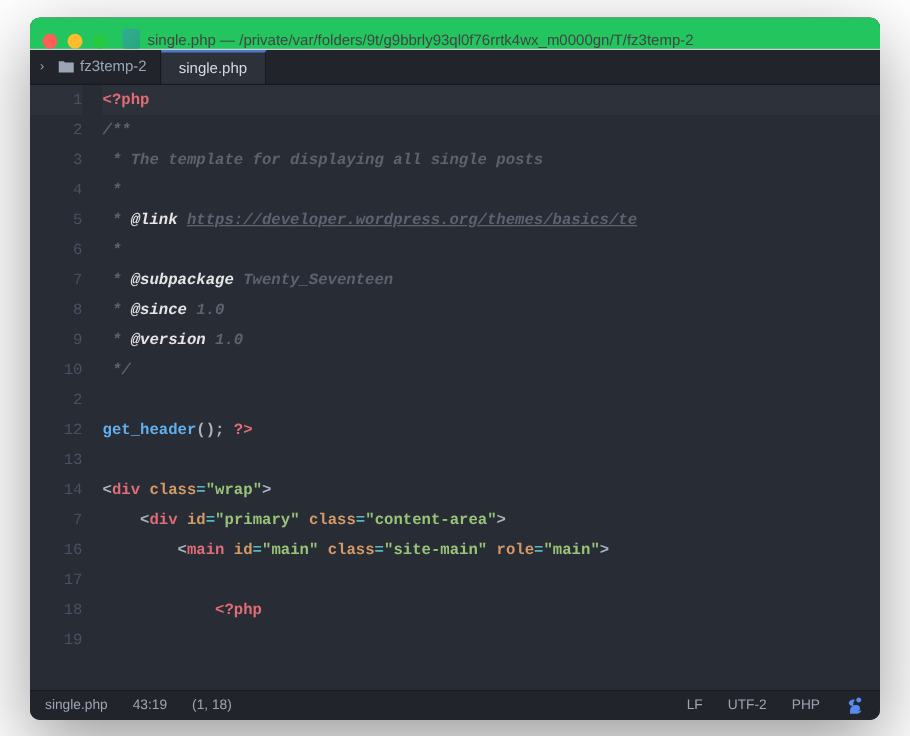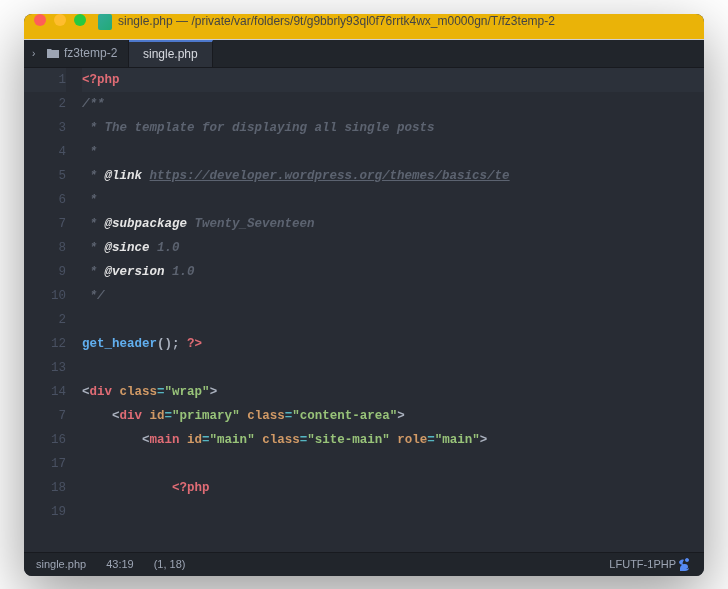--- a/index.html
+++ b/index.html
@@ -16,23 +16,23 @@
   height: 562px;
   background: #282c34;
   border-radius: 8px;
   box-shadow: 0 20px 60px rgba(0,0,0,0.4);
   overflow: hidden;
   display: flex;
   flex-direction: column;
 }
 .titlebar {
   height: 26px;
-  background: #eab308;
-  display: flex;
-  align-items: flex-start;
+  background: #22c55e;
+  display: flex;
+  align-items: flex-end;
   padding: 0 10px;
   border-bottom: 1px solid #d0d0d0;
   flex-shrink: 0;
 }
 .traffic-lights {
   display: flex;
   gap: 8px;
   margin-right: 12px;
 }
 .traffic-light {
@@ -139,21 +139,21 @@
   border-top: 1px solid #181a1f;
   display: flex;
   align-items: center;
   color: #9da5b4;
   font-size: 11px;
   padding: 0 12px;
   flex-shrink: 0;
   gap: 20px;
 }
 .status-left { display: flex; gap: 20px; flex: 1; }
-.status-right { display: flex; align-items: center; }
+.status-right { display: flex; gap: 20px; align-items: center; }
 .squirrel {
   width: 16px;
   height: 16px;
   color: #568af2;
 }
 .squirrel svg { width: 16px; height: 16px; }
 </style>
 </head>
 <body>
 
@@ -229,21 +229,21 @@
   </div>
 
   <div class="status-bar">
     <div class="status-left">
       <span>single.php</span>
       <span>43:19</span>
       <span>(1, 18)</span>
     </div>
     <div class="status-right">
       <span>LF</span>
-      <span>UTF-1</span>
+      <span>UTF-2</span>
       <span>PHP</span>
       <span class="squirrel">
         <svg viewBox="0 0 16 16">
             <path fill="#568af2" d="M4 13c0-3 2-5 5-5 2 0 3 1 3 3 0 1-1 2-2 2 1 0 2 0 3-1 0 2-2 3-4 3H4zm5-9c0-1 1-2 2-2s2 1 2 2-1 2-2 2-2-1-2-2zm-6 2c1-2 3-3 5-2-1 1-2 3-1 5-2 0-4-1-4-3z"></path>
           </svg>
       </span>
     </div>
   </div>
 
 </div>

